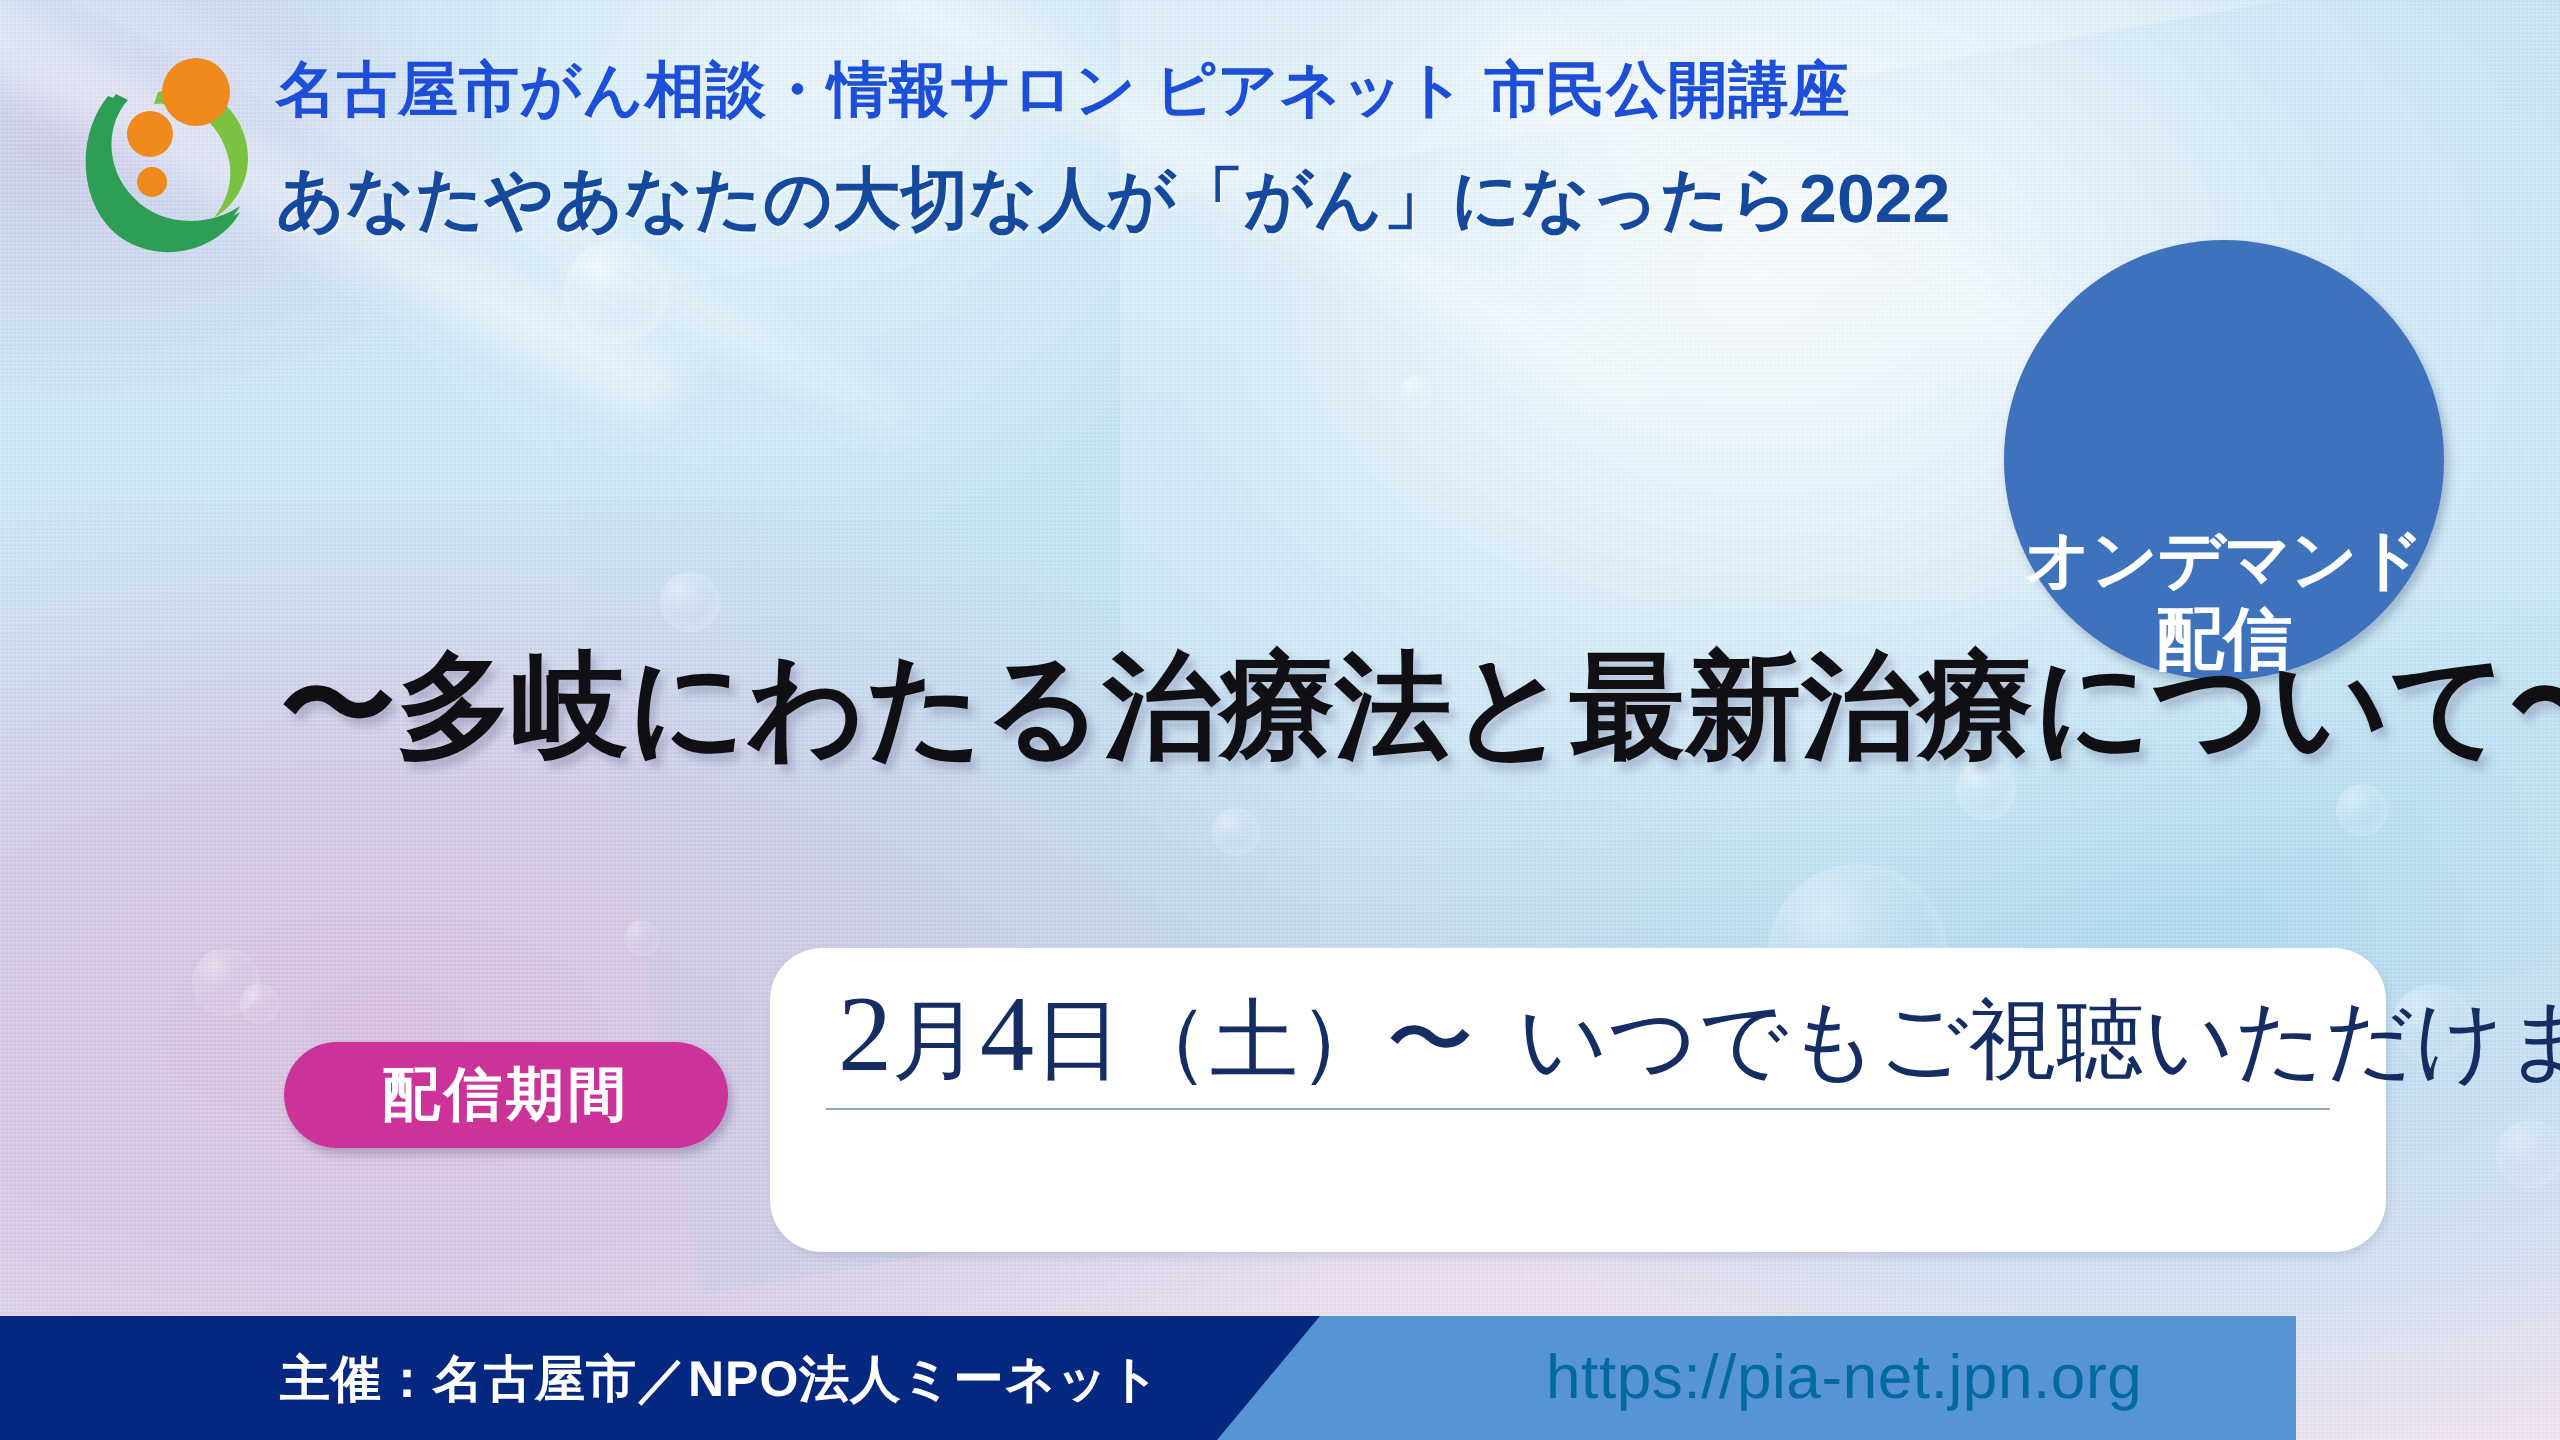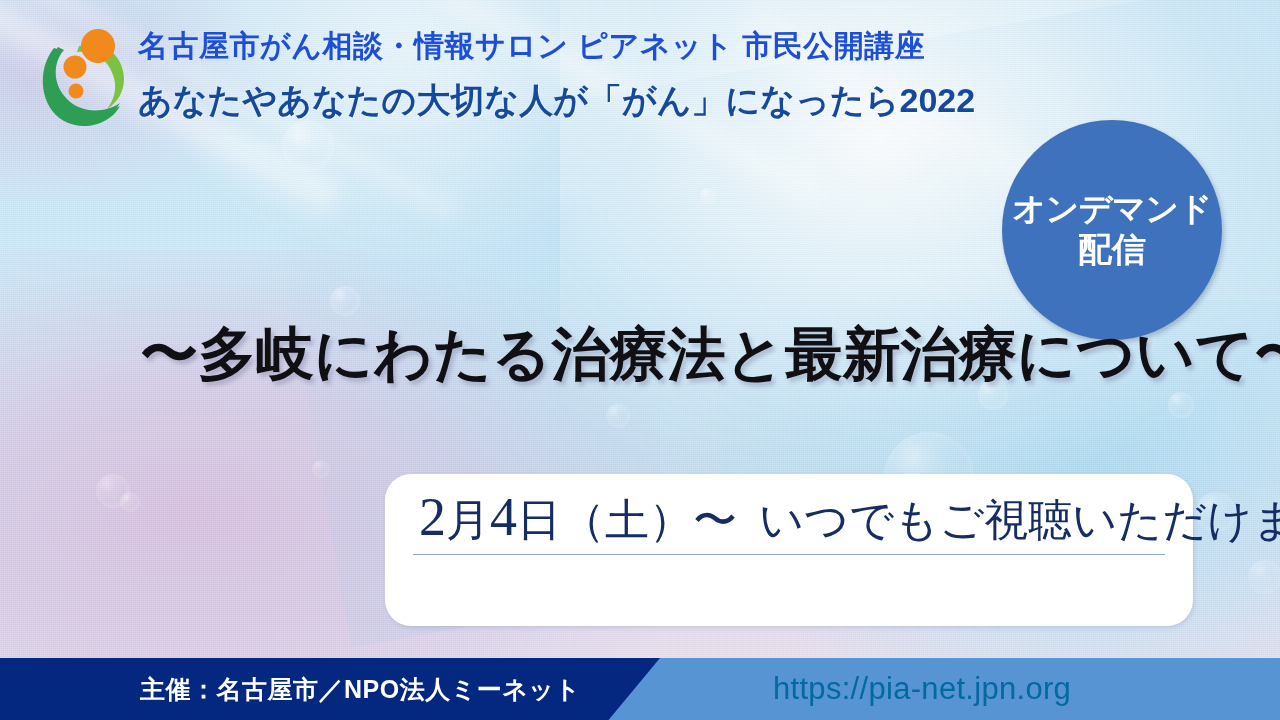--- a/index.html
+++ b/index.html
@@ -120,21 +120,21 @@
   .ondemand-circle {
     position: absolute;
     left: 1002px; top: 120px;
     width: 220px; height: 220px;
     border-radius: 50%;
     background: #3f72bd;
     box-shadow: 2px 3px 5px rgba(40,60,100,0.28);
     display: flex;
     flex-direction: column;
     align-items: center;
-    justify-content: center;
+    justify-content: flex-end;
     color: #fff;
   }
   .ondemand-l1 {
     font-size: 33px;
     font-weight: 700;
     letter-spacing: -0.5px;
     line-height: 1.18;
   }
   .ondemand-l2 {
     font-size: 34px;
@@ -215,21 +215,21 @@
     color: #ffffff;
     font-size: 29px;
     font-weight: 700;
     letter-spacing: 2px;
   }
 
   
   .footer {
     position: absolute;
     left: 0; bottom: 0;
-    width: 1280px; height: 62px;
+    width: 1148px; height: 62px;
     overflow: hidden;
   }
   .footer-right {
     position: absolute;
     inset: 0;
     background: #5694d4;
   }
   .footer-left {
     position: absolute;
     left: 0; top: 0;
@@ -320,20 +320,21 @@
 
   <div class="sub-title">〜多岐にわたる治療法と最新治療について〜</div>
 
   <div class="info-card">
     <div class="info-line1">
       <span class="big">2</span><span>月</span><span class="big">4</span><span>日</span><span>（土）〜</span>&nbsp;&nbsp;<span>いつでもご視聴いただけます</span>
     </div>
     <div class="info-divider"></div>
   </div>
 
+  <div class="period-pill">配信期間</div>
 
   <div class="footer">
     <div class="footer-right"></div>
     <div class="footer-left"></div>
     <div class="footer-host">主催：名古屋市／NPO法人ミーネット</div>
     <div class="footer-url">https://pia-net.jpn.org</div>
   </div>
 
 </div>
 

